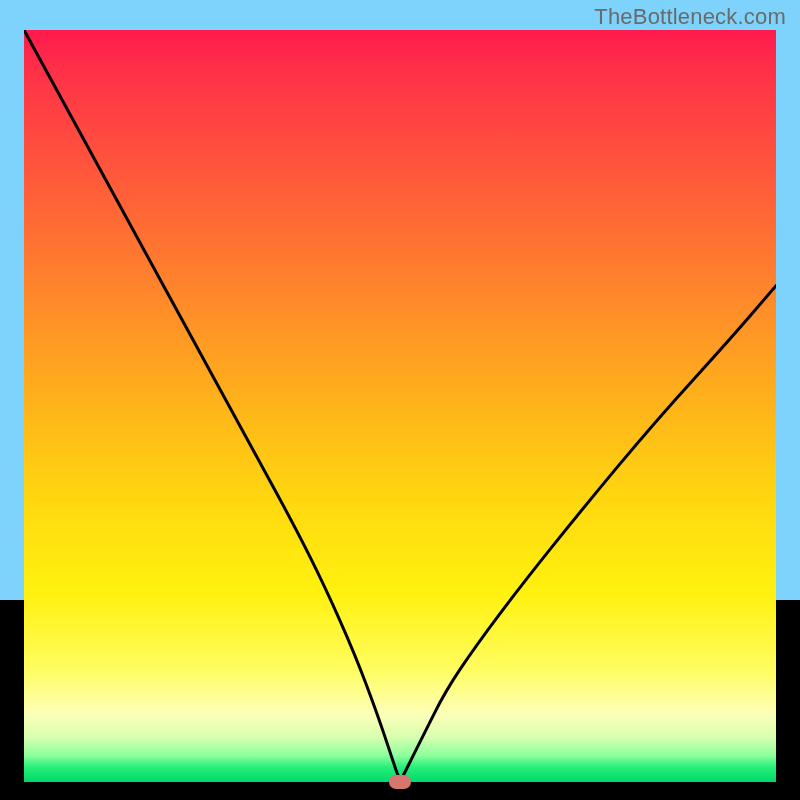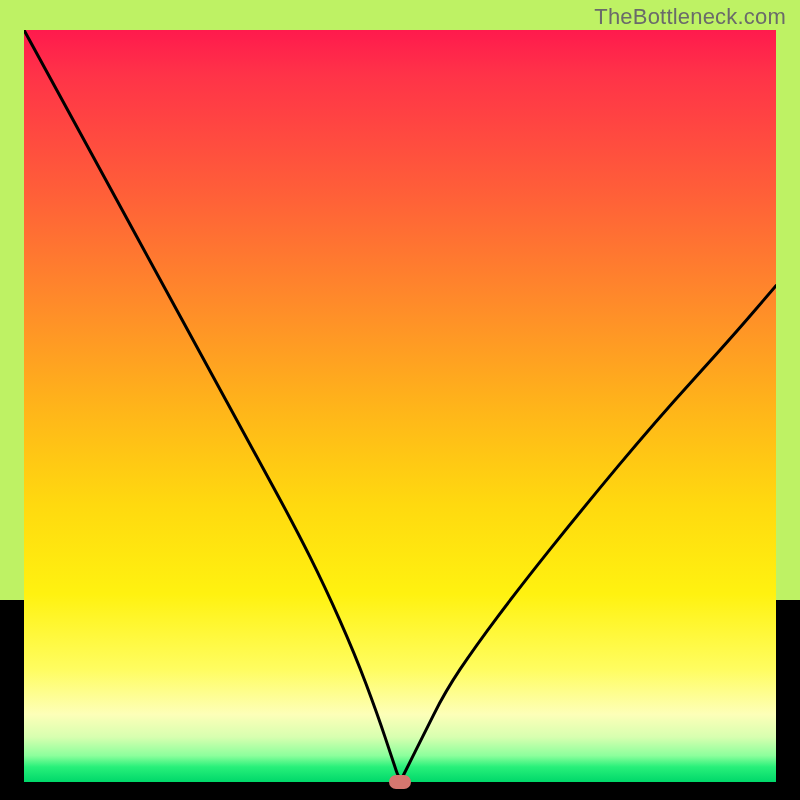--- a/index.html
+++ b/index.html
@@ -10,21 +10,21 @@
     background: #000;
     font-family: Arial, Helvetica, sans-serif;
     overflow: hidden;
   }
   .frame {
     position: absolute;
     top: 0;
     left: 0;
     width: 800px;
     height: 600px;
-    background: #bef264;
+    background: #7dd3fc;
     text-align: center;
   }
   .watermark {
     position: absolute;
     top: 4px;
     right: 14px;
     color: #6a6a6a;
     font-size: 22px;
     font-weight: 500;
     letter-spacing: 0.2px;

